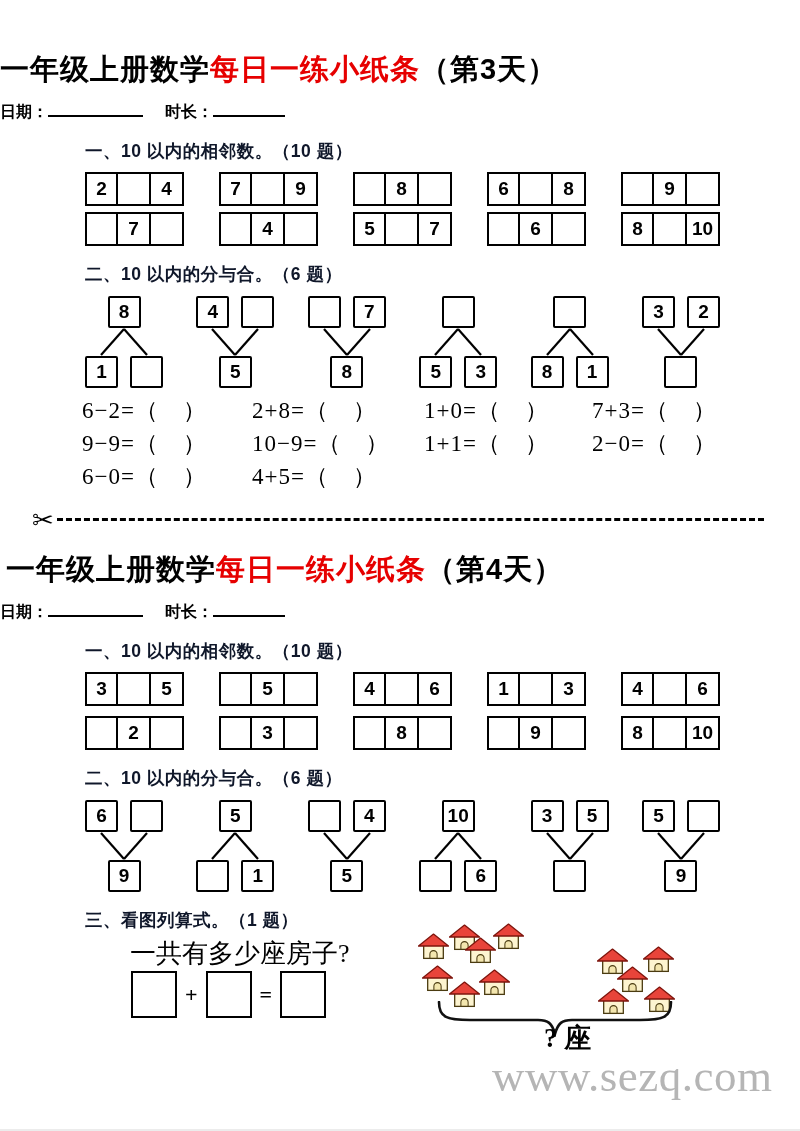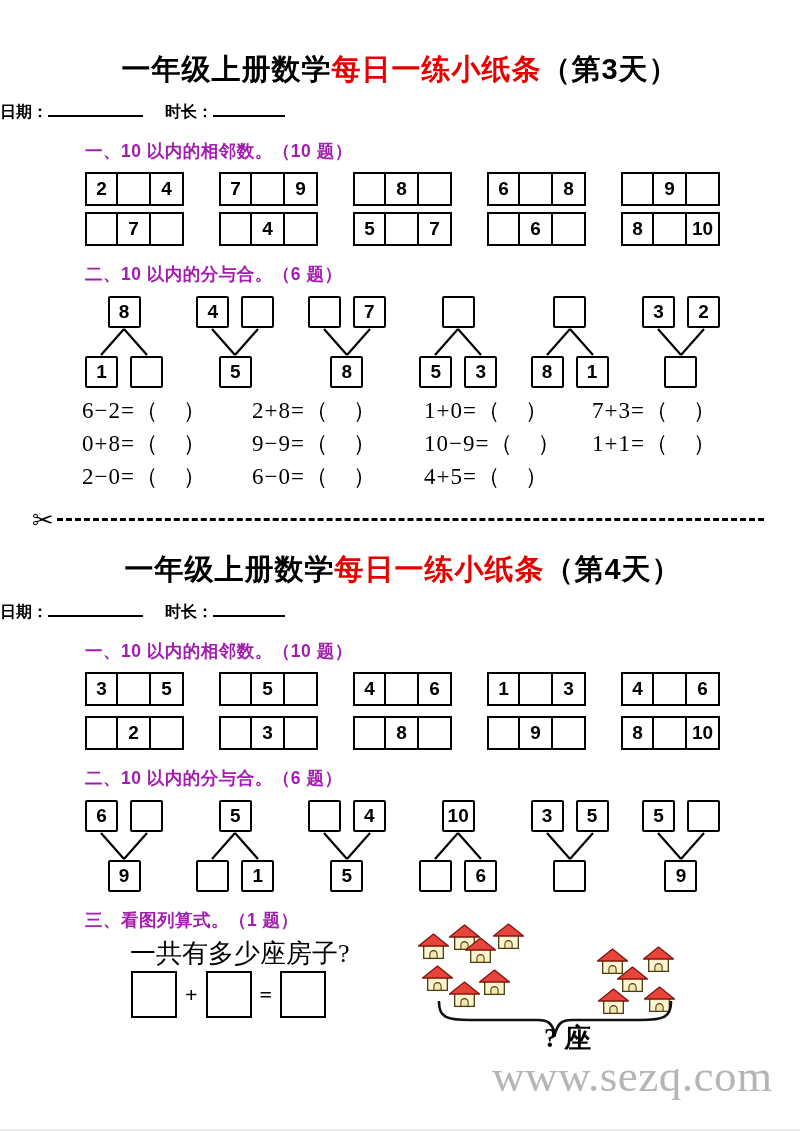--- a/index.html
+++ b/index.html
@@ -3,33 +3,33 @@
 <meta charset="utf-8">
 <style>
   * { margin:0; padding:0; box-sizing:border-box; }
   html,body { background:#fff; }
   .page {
     position:relative; width:800px; height:1131px; margin:0 auto;
     background:#ffffff; overflow:hidden;
     font-family:"Liberation Sans","DejaVu Sans",sans-serif; color:#000;
   }
   
-  .title { text-align:center; font-size:29px; font-weight:bold; letter-spacing:1px; }
+  .title { font-size:29px; font-weight:bold; letter-spacing:1px; }
   .title .red { color:#e60000; }
   .day3 .title { padding-top:50px; }
   .day4 .title { margin-top:16px;padding-left:6px; }
   .dateline {
     margin:12px 103px 0 0; text-align:left;
     font-weight:bold; font-size:16px;
   }
   .ul { display:inline-block; border-bottom:2px solid #000; height:15px; vertical-align:baseline; }
   .ul.w95 { width:95px; }
   .ul.w72 { width:72px; }
   .sp { display:inline-block; width:22px; }
-  .shead { color:#a21caf; font-weight:bold; font-size:17.5px; margin:16px 0 0 85px; letter-spacing:0.5px; }
+  .shead { color:#0f172a; font-weight:bold; font-size:17.5px; margin:16px 0 0 85px; letter-spacing:0.5px; }
 
   
   .nrow { display:flex; justify-content:space-between; width:635px; margin:9px 0 0 85px; }
   .nrow.second { margin-top:6px; }
   .ngroup { display:flex; }
   .ncell {
     width:33px; height:34px; border:2.5px solid #000; background:#fff;
     display:flex; align-items:center; justify-content:center;
     font-weight:bold; font-size:19px;
   }
@@ -250,21 +250,20 @@
           </div>
       </div>
     </div>
 
 
     <div class="arith">
       <div>6−2=（　）</div>
       <div>2+8=（　）</div>
       <div>1+0=（　）</div>
       <div>7+3=（　）</div>
-      <div>0+8=（　）</div>
       <div>9−9=（　）</div>
       <div>10−9=（　）</div>
       <div>1+1=（　）</div>
       <div>2−0=（　）</div>
       <div>6−0=（　）</div>
       <div>4+5=（　）</div>
     </div>
   </div>
 
   <div class="cutline">

